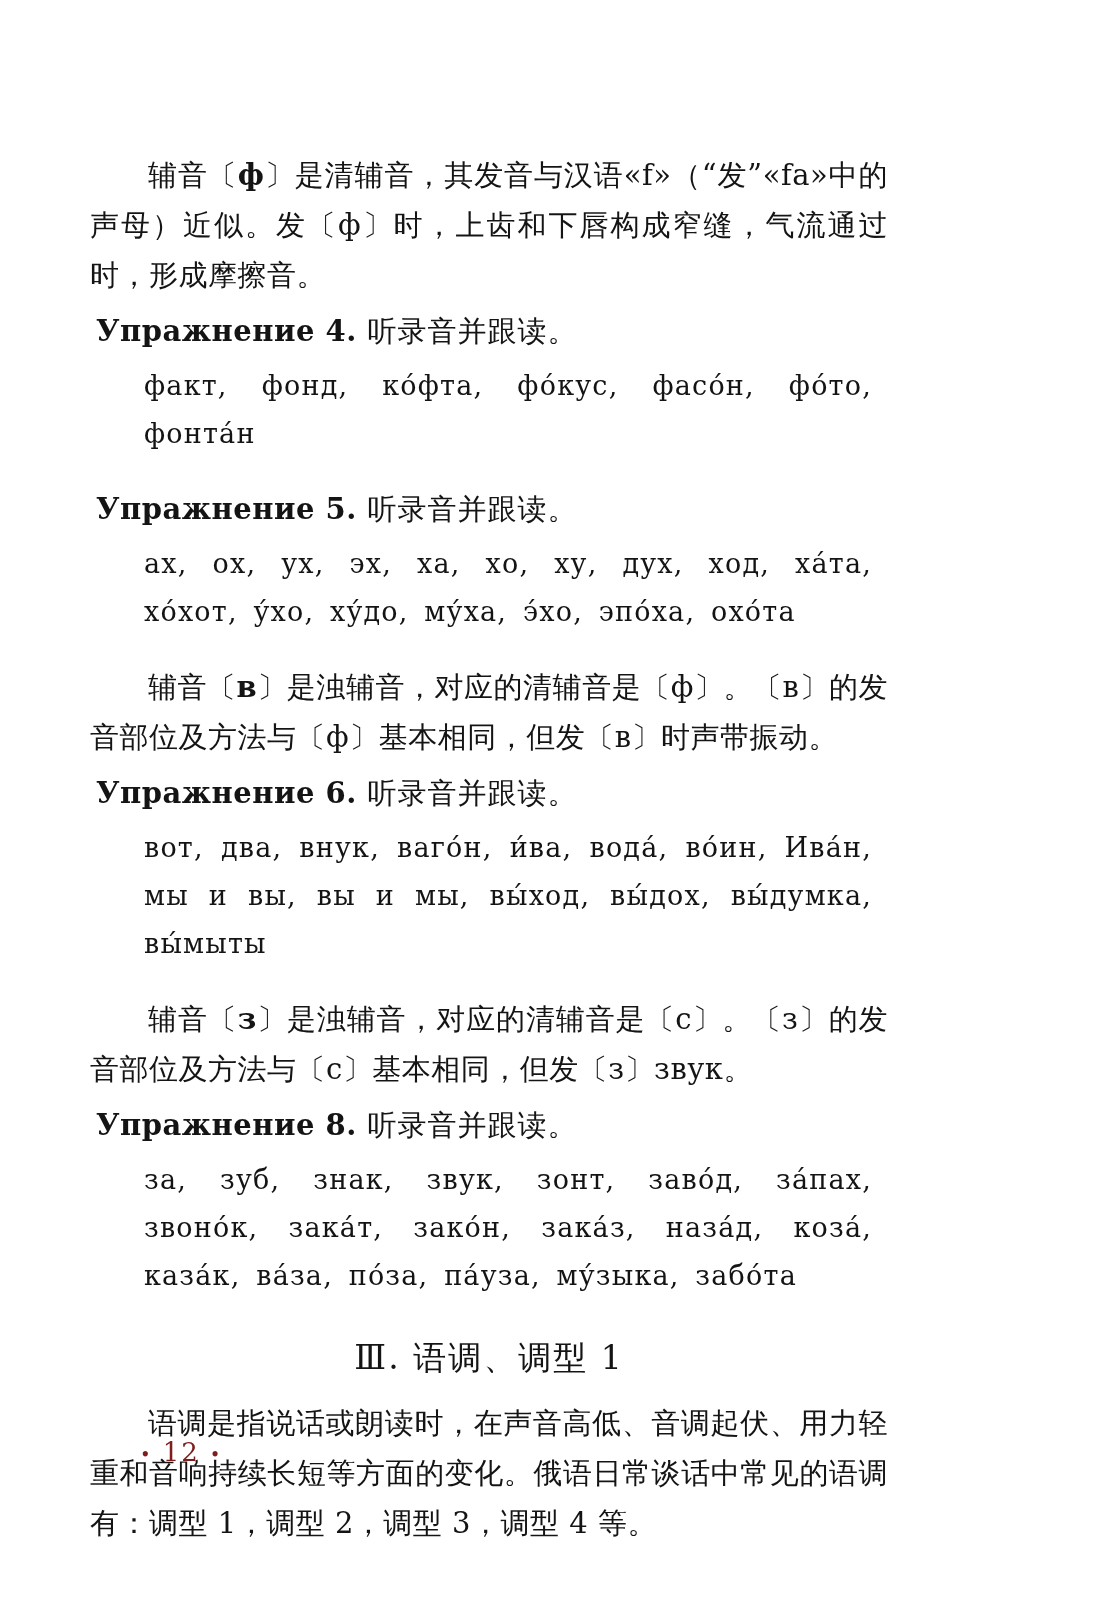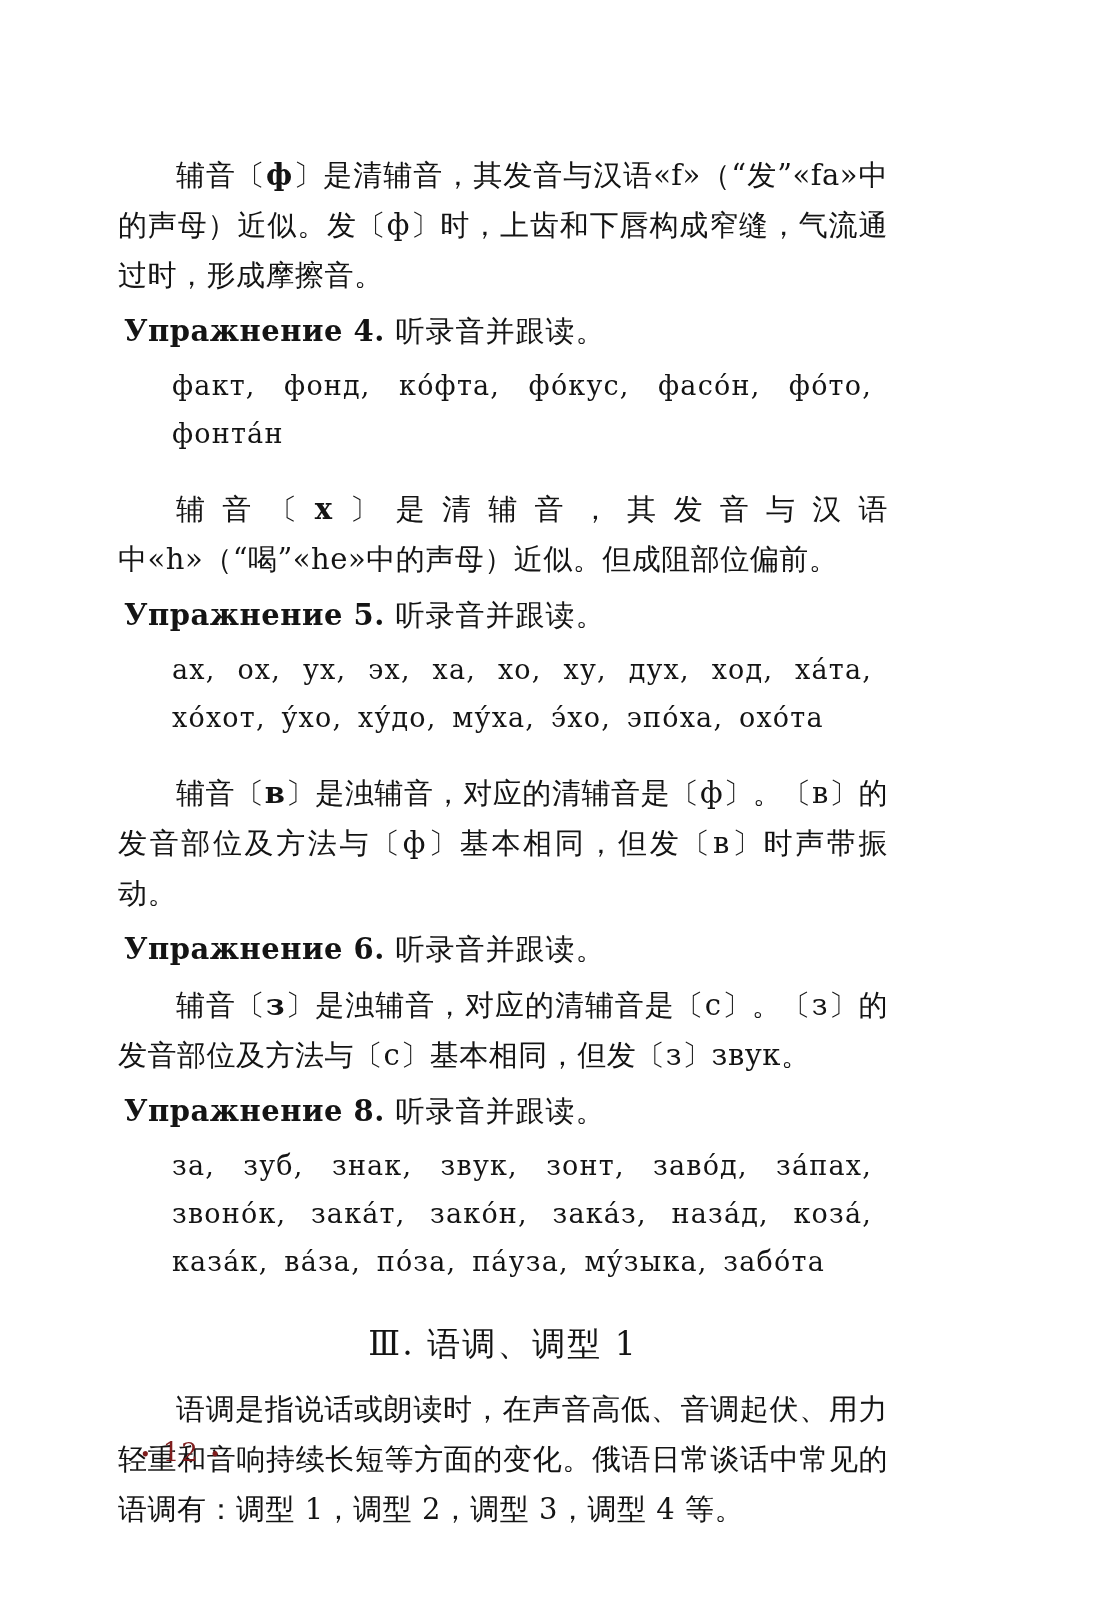--- a/index.html
+++ b/index.html
@@ -14,21 +14,21 @@
     font-family: "DejaVu Serif", "Liberation Serif", serif;
     color: #141414;
     position: relative;
     overflow: hidden;
   }
   .page {
     position: relative;
     width: 1056px;
     height: 1599px;
     background: #ffffff;
-    padding: 150px 168px 0 118px;
+    padding: 150px 168px 0 90px;
   }
   .para {
     font-size: 29px;
     line-height: 50px;
     text-align: justify;
     text-indent: 2em;
     margin: 0;
     letter-spacing: 0.5px;
   }
   .exercise-line {
@@ -79,25 +79,25 @@
   }
 </style>
 </head>
 <body>
 
 <div class="page">
   <div>
       <p class="para"><span>辅音〔</span><span class="bold-letter">ф</span><span>〕是清辅音，其发音与汉语«f»（“发”«fa»中的声母）近似。发〔ф〕时，上齿和下唇构成窄缝，气流通过时，形成摩擦音。</span></p>
       <p class="exercise-line"><span class="exercise-label">Упражнение 4. </span><span class="exercise-instruction">听录音并跟读。</span></p>
       <p class="wordlist">факт, фонд, ко́фта, фо́кус, фасо́н, фо́то, фонта́н</p>
-      <p class="para"><span>辅音〔</span><span class="bold-letter">х</span><span>〕是清辅音，其发音与汉语中«h»（“喝”«he»中的声母）近似。但成阻部位偏前。</span></p>
       <p class="exercise-line"><span class="exercise-label">Упражнение 5. </span><span class="exercise-instruction">听录音并跟读。</span></p>
       <p class="wordlist">ах, ох, ух, эх, ха, хо, ху, дух, ход, ха́та, хо́хот, у́хо, ху́до, му́ха, э́хо, эпо́ха, охо́та</p>
       <p class="para"><span>辅音〔</span><span class="bold-letter">в</span><span>〕是浊辅音，对应的清辅音是〔ф〕。〔в〕的发音部位及方法与〔ф〕基本相同，但发〔в〕时声带振动。</span></p>
       <p class="exercise-line"><span class="exercise-label">Упражнение 6. </span><span class="exercise-instruction">听录音并跟读。</span></p>
+      <p class="wordlist">вот, два, внук, ваго́н, и́ва, вода́, во́ин, Ива́н, мы и вы, вы и мы, вы́ход, вы́дох, вы́думка, вы́мыты</p>
       <p class="para"><span>辅音〔</span><span class="bold-letter">з</span><span>〕是浊辅音，对应的清辅音是〔с〕。〔з〕的发音部位及方法与〔с〕基本相同，但发〔з〕звук。</span></p>
       <p class="exercise-line"><span class="exercise-label">Упражнение 8. </span><span class="exercise-instruction">听录音并跟读。</span></p>
       <p class="wordlist">за, зуб, знак, звук, зонт, заво́д, за́пах, звоно́к, зака́т, зако́н, зака́з, наза́д, коза́, каза́к, ва́за, по́за, па́уза, му́зыка, забо́та</p>
       <h2 class="section-heading">Ⅲ. 语调、调型 1</h2>
       <p class="para"><span>语调是指说话或朗读时，在声音高低、音调起伏、用力轻重和音响持续长短等方面的变化。俄语日常谈话中常见的语调有：调型 1，调型 2，调型 3，调型 4 等。</span></p>
     </div>
 
   <div class="page-footer">
     <span class="dot">•</span><span>12</span><span class="dot">•</span>
   </div>

